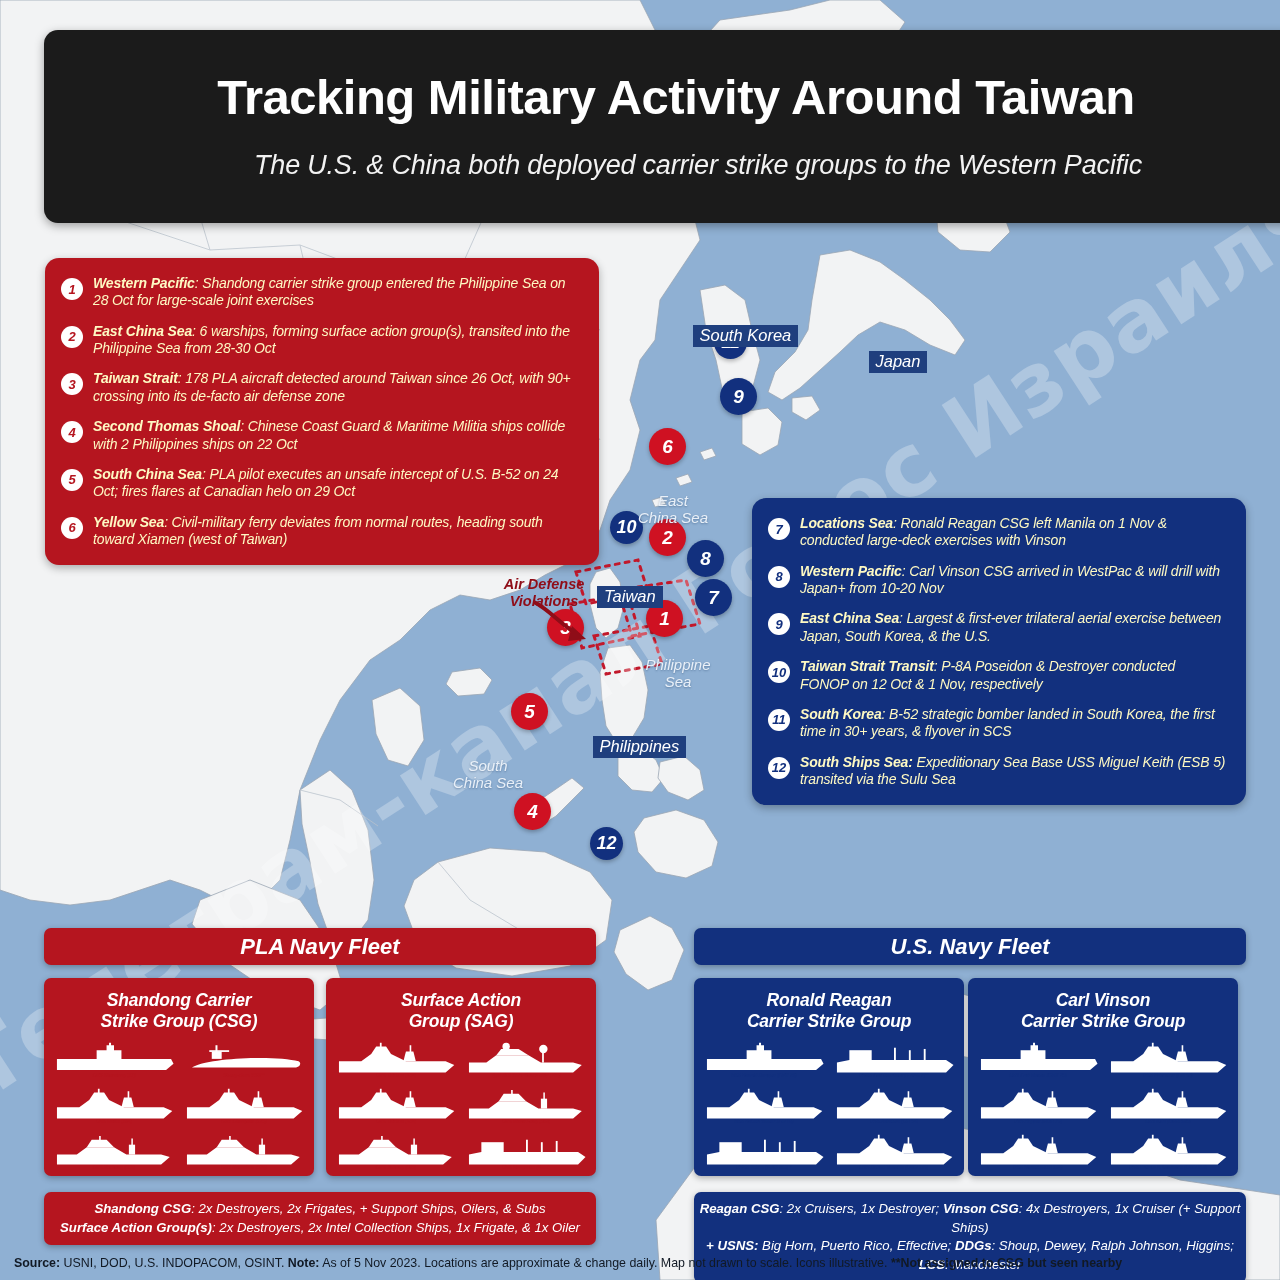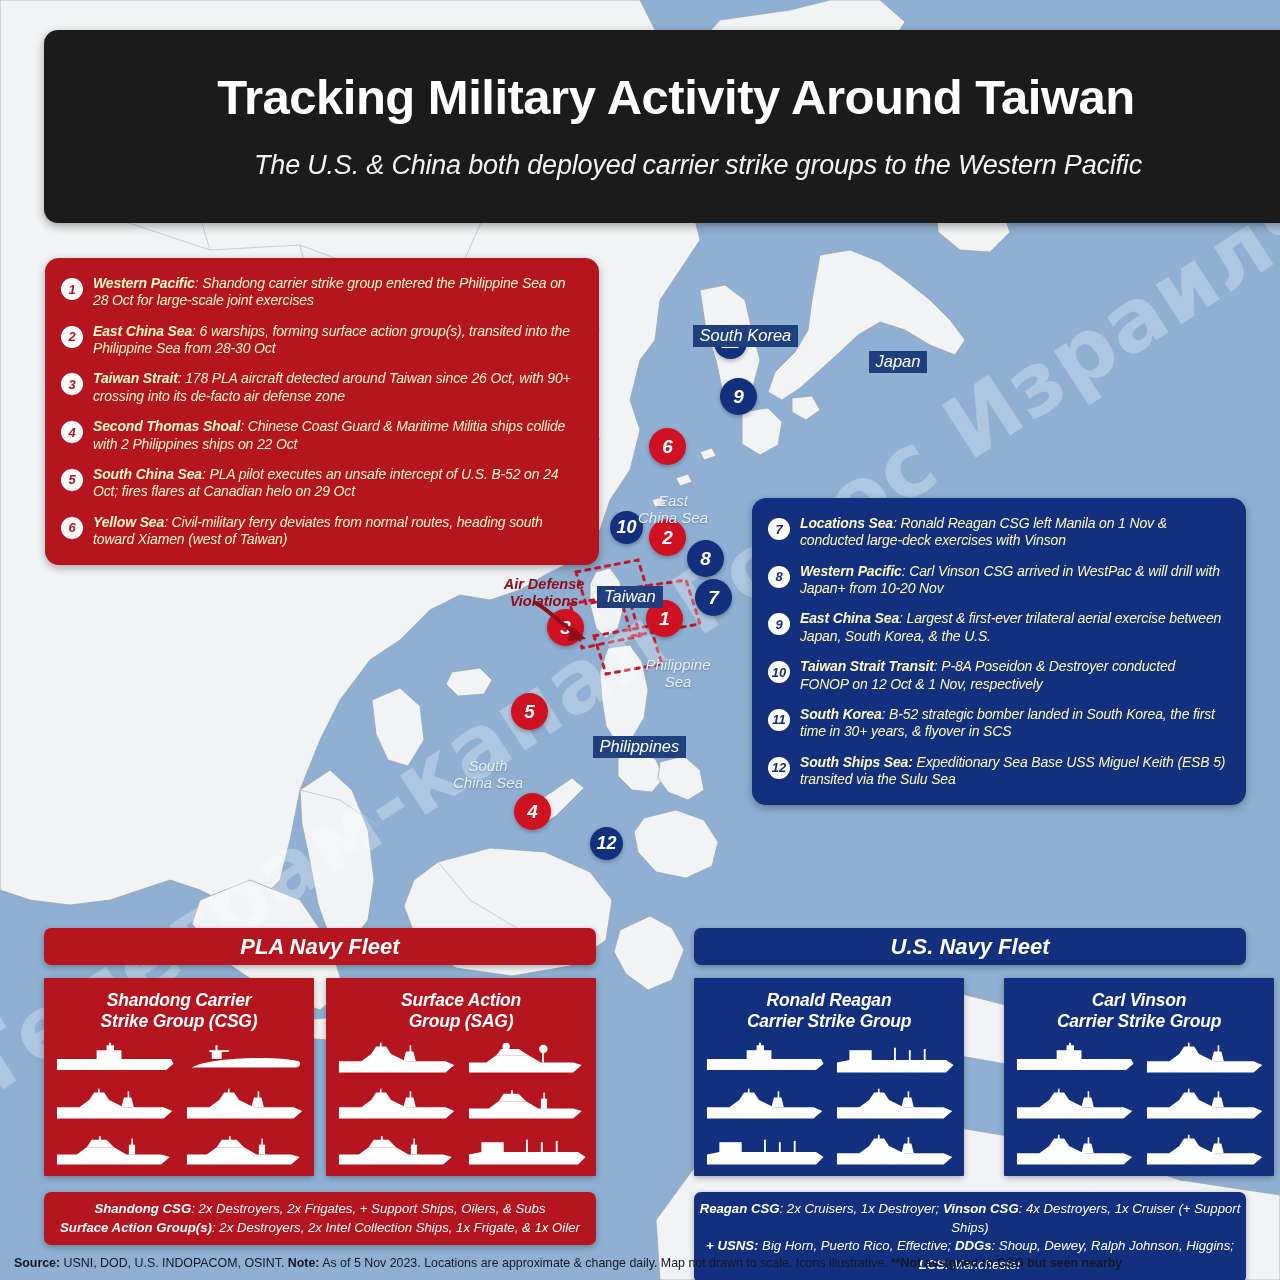--- a/index.html
+++ b/index.html
@@ -156,31 +156,31 @@
     display: flex; align-items: center; justify-content: center;
     color: #ffffff;
     font-size: 22px; font-weight: 700; font-style: italic;
     box-shadow: 0 2px 6px rgba(0,0,0,0.3);
   }
   .fleet-title.red  { left: 44px;  top: 928px; width: 552px; background: #b5151f; }
   .fleet-title.blue { left: 694px; top: 928px; width: 552px; background: #12307e; }
 
   .group-card {
     position: absolute;
-    border-radius: 1px;
+    border-radius: 7px;
     padding-top: 12px;
     box-shadow: 0 2px 6px rgba(0,0,0,0.3);
   }
   .group-card.red  { background: #b5151f; }
   .group-card.blue { background: #12307e; }
 
   .gc-a { left: 44px;  top: 978px; width: 270px; height: 198px; }
   .gc-b { left: 326px; top: 978px; width: 270px; height: 198px; }
   .gc-c { left: 694px; top: 978px; width: 270px; height: 198px; }
-  .gc-d { left: 1004px; top: 978px; width: 270px; height: 198px; }
+  .gc-d { left: 968px; top: 978px; width: 270px; height: 198px; }
 
   .gc-title {
     color: #ffffff;
     font-size: 17.5px; font-weight: 700; font-style: italic;
     text-align: center;
     line-height: 1.18;
     letter-spacing: -0.2px;
   }
 
   .ship-grid {

